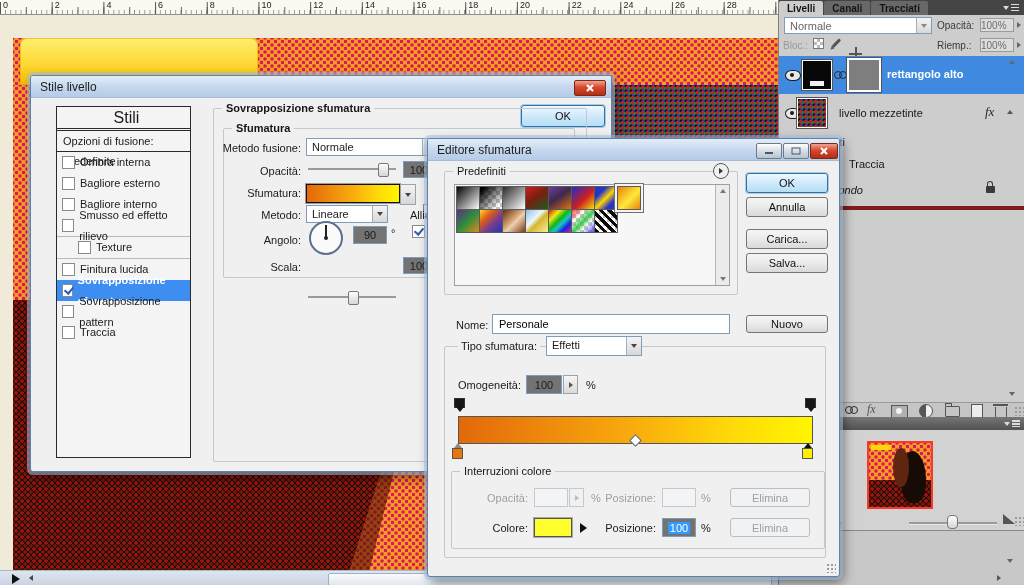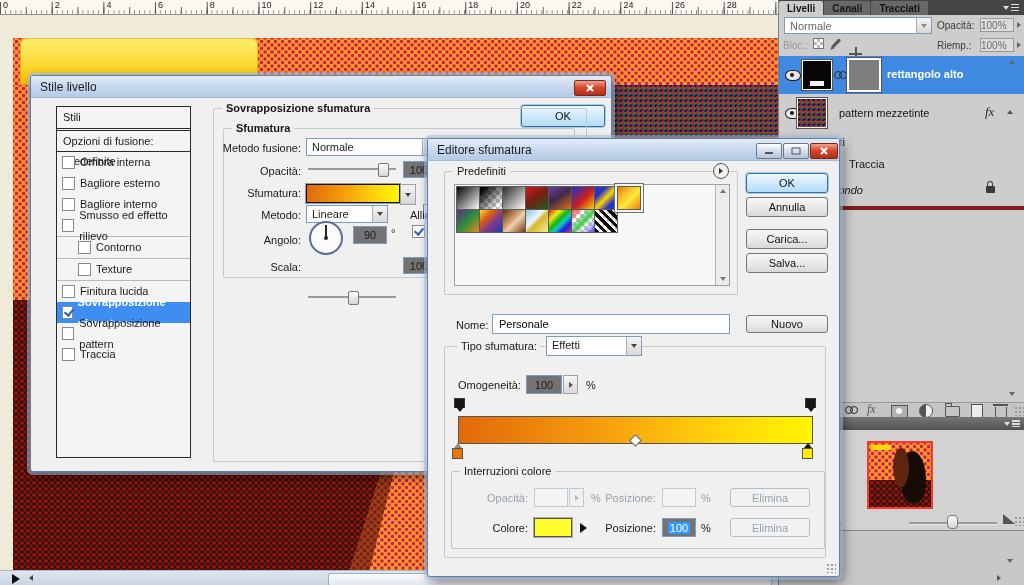--- a/index.html
+++ b/index.html
@@ -70,21 +70,21 @@
            display:flex;align-items:center;justify-content:center;box-sizing:border-box;}
   .cb{position:relative;display:inline-block;width:11px;height:11px;border:1px solid #8a8a8a;background:#fff;vertical-align:-2px;}
   .cb.on::after{content:'';position:absolute;left:2.5px;top:0px;width:4px;height:7px;
                 border:solid #2d5fae;border-width:0 2px 2px 0;transform:rotate(40deg);}
   .slider{position:relative;height:14px;}
   .slider::before{content:'';position:absolute;left:0;right:0;top:6px;height:2px;background:#9a9a9a;}
   .sthumb{position:absolute;top:1px;width:9px;height:12px;border:1px solid #777;border-radius:2px;
           background:linear-gradient(#fdfdfd,#d6d6d6);}
   
   .ls-list{position:absolute;background:#f4f4f4;border:1px solid #2a2a2a;overflow:hidden;}
-  .ls-head{height:21px;line-height:21px;padding-left:6px;font-size:11px;border-bottom:3px double #2a2a2a;}
+  .ls-head{height:21px;line-height:21px;padding-left:6px;font-size:16px;border-bottom:3px double #2a2a2a;text-align:center;}
   .ls-opts{height:20px;line-height:20px;padding-left:6px;font-size:11px;border-bottom:1px solid #2a2a2a;}
   .ls-row{height:21px;line-height:21px;padding-left:5px;font-size:11px;display:flex;align-items:center;gap:5px;}
   .ls-row.ind{padding-left:21px;border-top:1px solid #b9b9b9;}
   .ls-row.ind-last{border-bottom:1px solid #b9b9b9;}
   .ls-row.sel{background:#3d8ef0;color:#fff;font-weight:bold;}
   
   .ostop{position:absolute;width:11px;height:15px;}
   .ostop .cap{position:absolute;left:0;top:0;width:9px;height:8px;border:1px solid #333;background:#161616;}
   .ostop .tip{position:absolute;left:1.5px;top:9px;width:0;height:0;border-left:4px solid transparent;border-right:4px solid transparent;border-top:5px solid #161616;}
   .cstop{position:absolute;width:11px;height:15px;}
@@ -220,21 +220,21 @@
       <div class="thumb" style="left:23px;top:4px;width:30px;height:30px;background:#080808;">
         <div class="abs" style="left:7px;bottom:3px;width:14px;height:5px;background:#f2f2f2;"></div>
       </div>
       <div class="lnk" style="position:absolute;left:55px;top:15px;"></div>
       <div class="thumb" style="left:68px;top:2px;width:34px;height:34px;background:#7e7e7e;border-width:2px;"></div>
       <div class="lname" style="left:108px;top:12px;">rettangolo alto</div>
     </div>
     <div class="lrow" style="top:94px;height:38px;">
       <div class="eye" style="position:absolute;left:6px;top:14px;"></div>
       <div class="thumb ht-m" style="left:18px;top:4px;width:30px;height:30px;"></div>
-      <div class="lname" style="left:60px;top:13px;">pattern mezzetinte</div>
+      <div class="lname" style="left:60px;top:13px;">livello mezzetinte</div>
       <div class="fx" style="position:absolute;left:206px;top:10px;">fx</div>
       <div class="tri-u" style="position:absolute;left:228px;top:16px;border-bottom-color:#555;"></div>
     </div>
     <div class="lrow" style="top:132px;height:22px;">
       <div class="lname" style="left:38px;top:4px;">Effetti</div>
     </div>
     <div class="lrow" style="top:154px;height:22px;">
       <div class="lname" style="left:70px;top:4px;">Traccia</div>
     </div>
     <div class="lrow" style="top:176px;height:30px;">
@@ -297,24 +297,20 @@
             <span>Bagliore esterno</span>
           </div>
           <div class="ls-row">
             <span class="cb"></span>
             <span>Bagliore interno</span>
           </div>
           <div class="ls-row">
             <span class="cb"></span>
             <span>Smusso ed effetto rilievo</span>
           </div>
-          <div class="ls-row ind">
-            <span class="cb"></span>
-            <span>Contorno</span>
-          </div>
           <div class="ls-row ind ind-last">
             <span class="cb"></span>
             <span>Texture</span>
           </div>
           <div class="ls-row">
             <span class="cb"></span>
             <span>Finitura lucida</span>
           </div>
           <div class="ls-row sel">
             <span class="cb on"></span>

